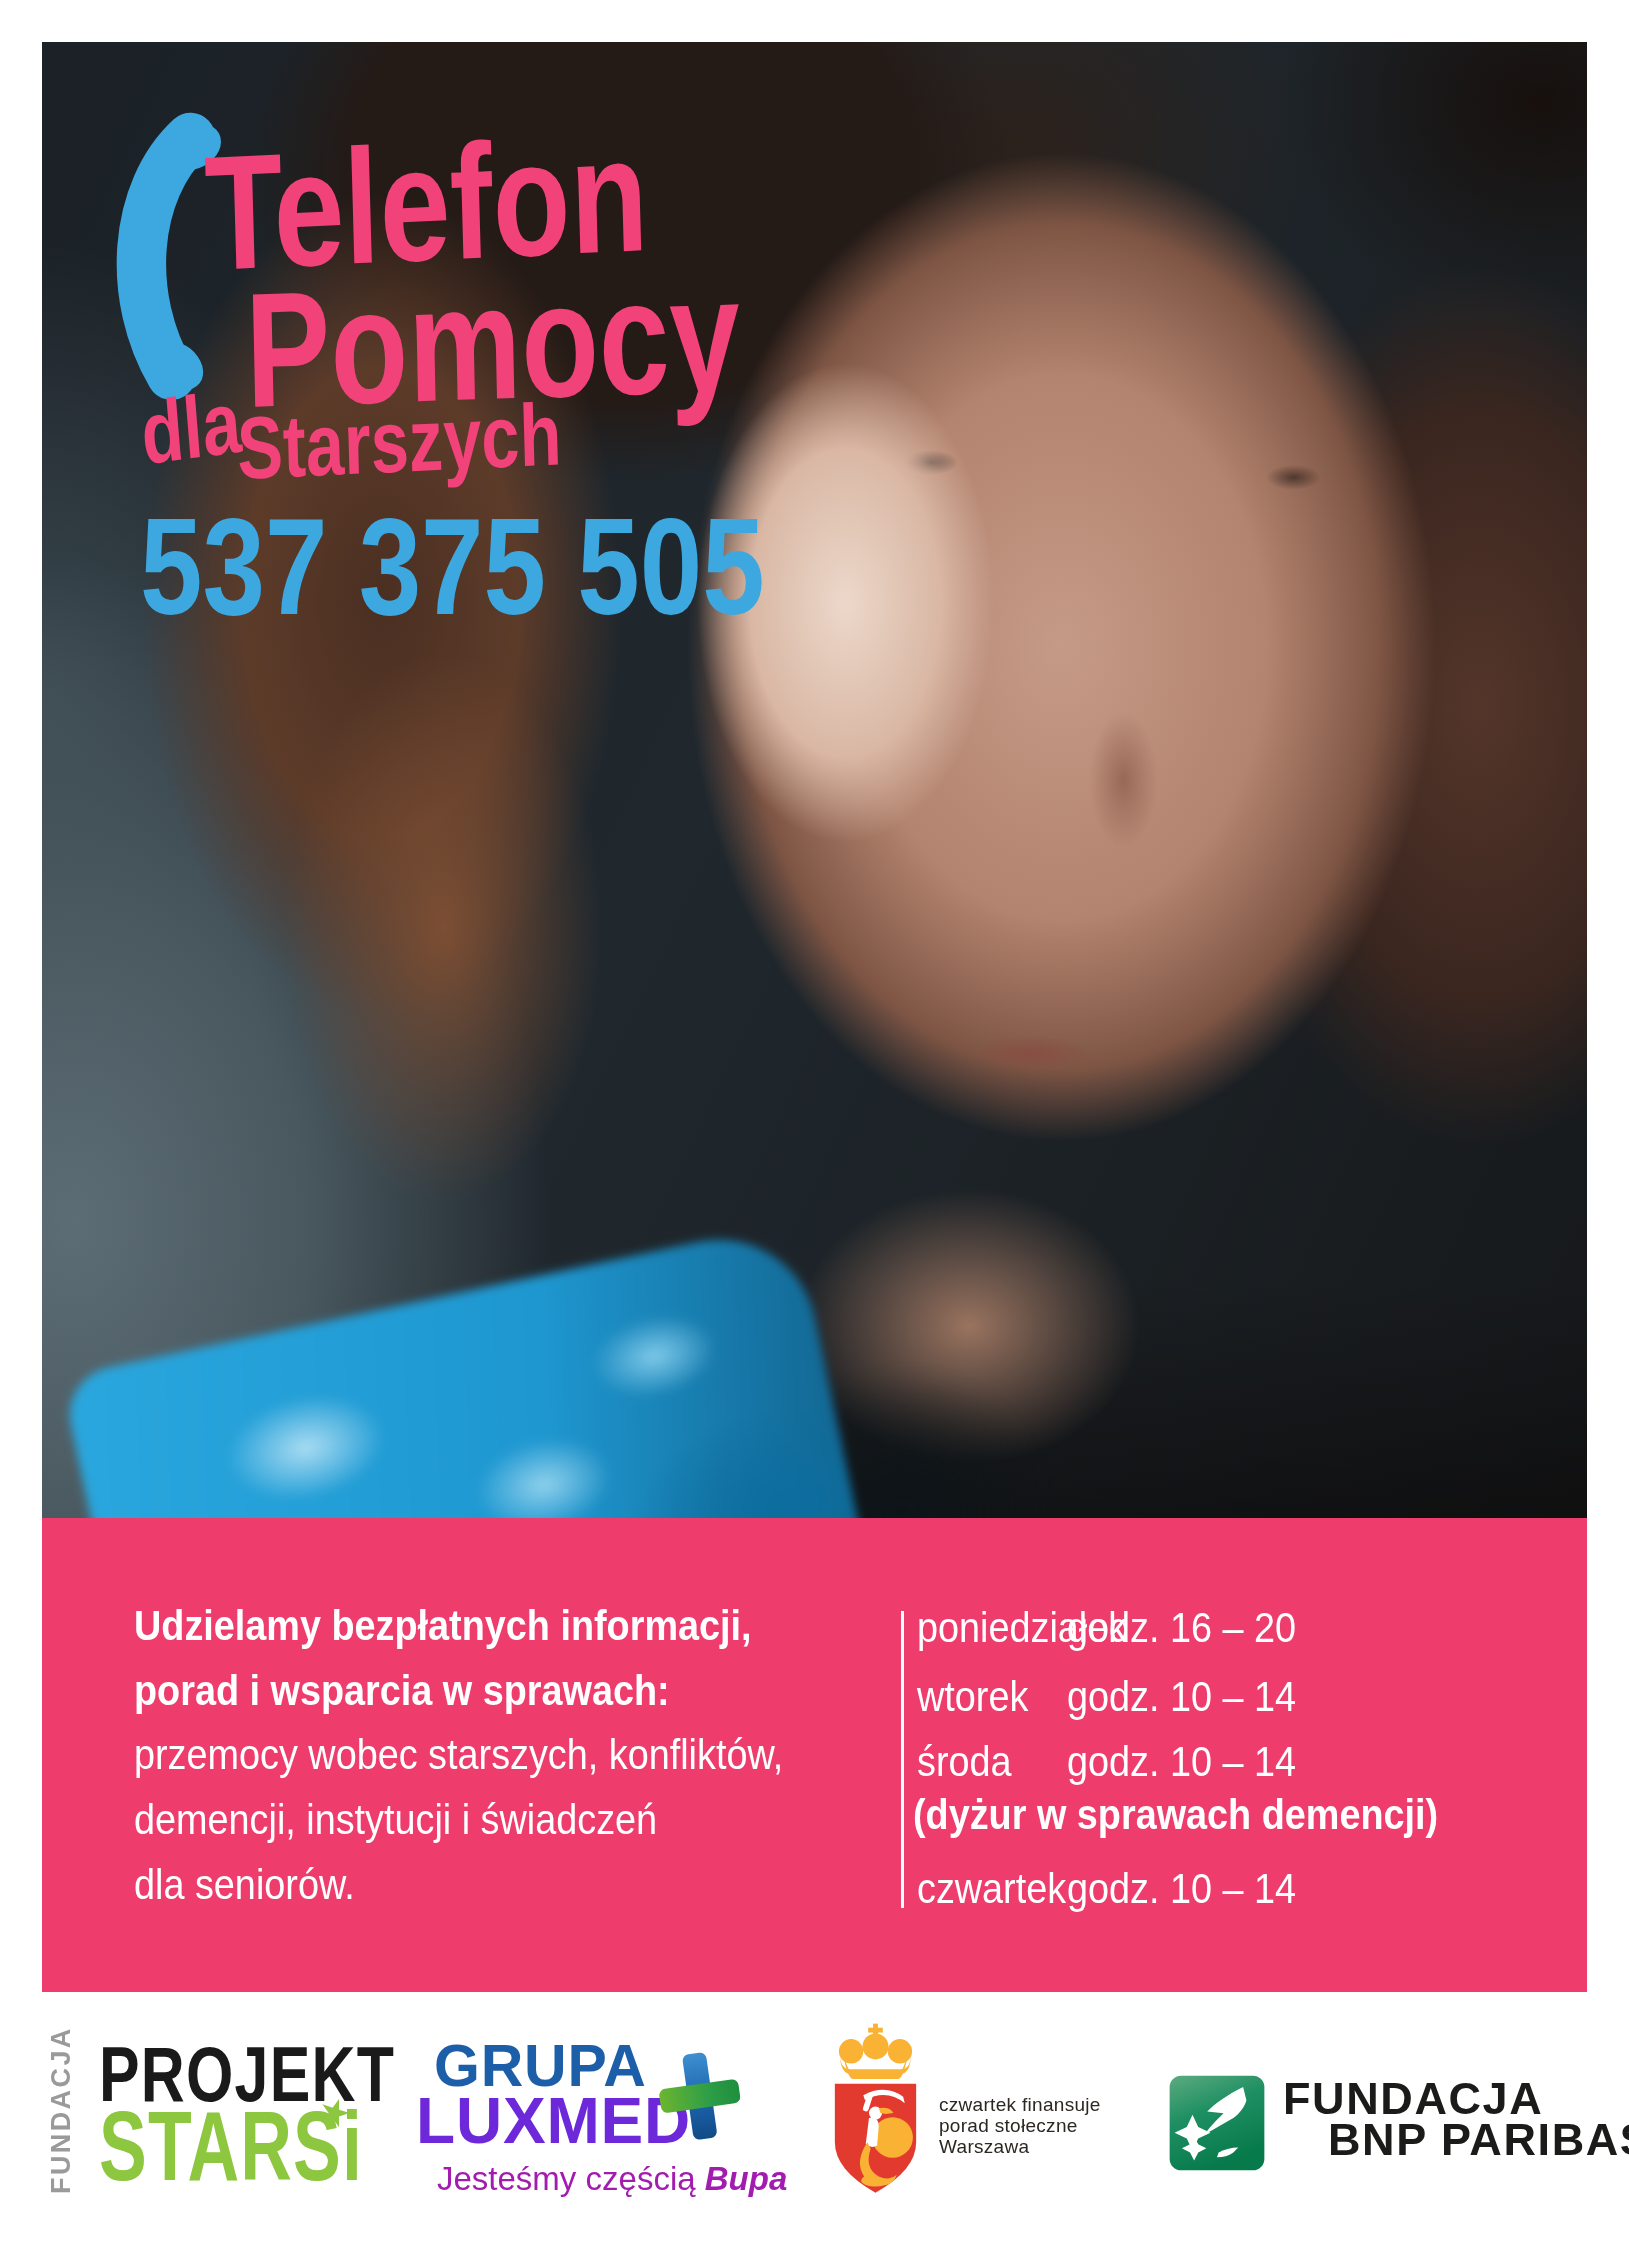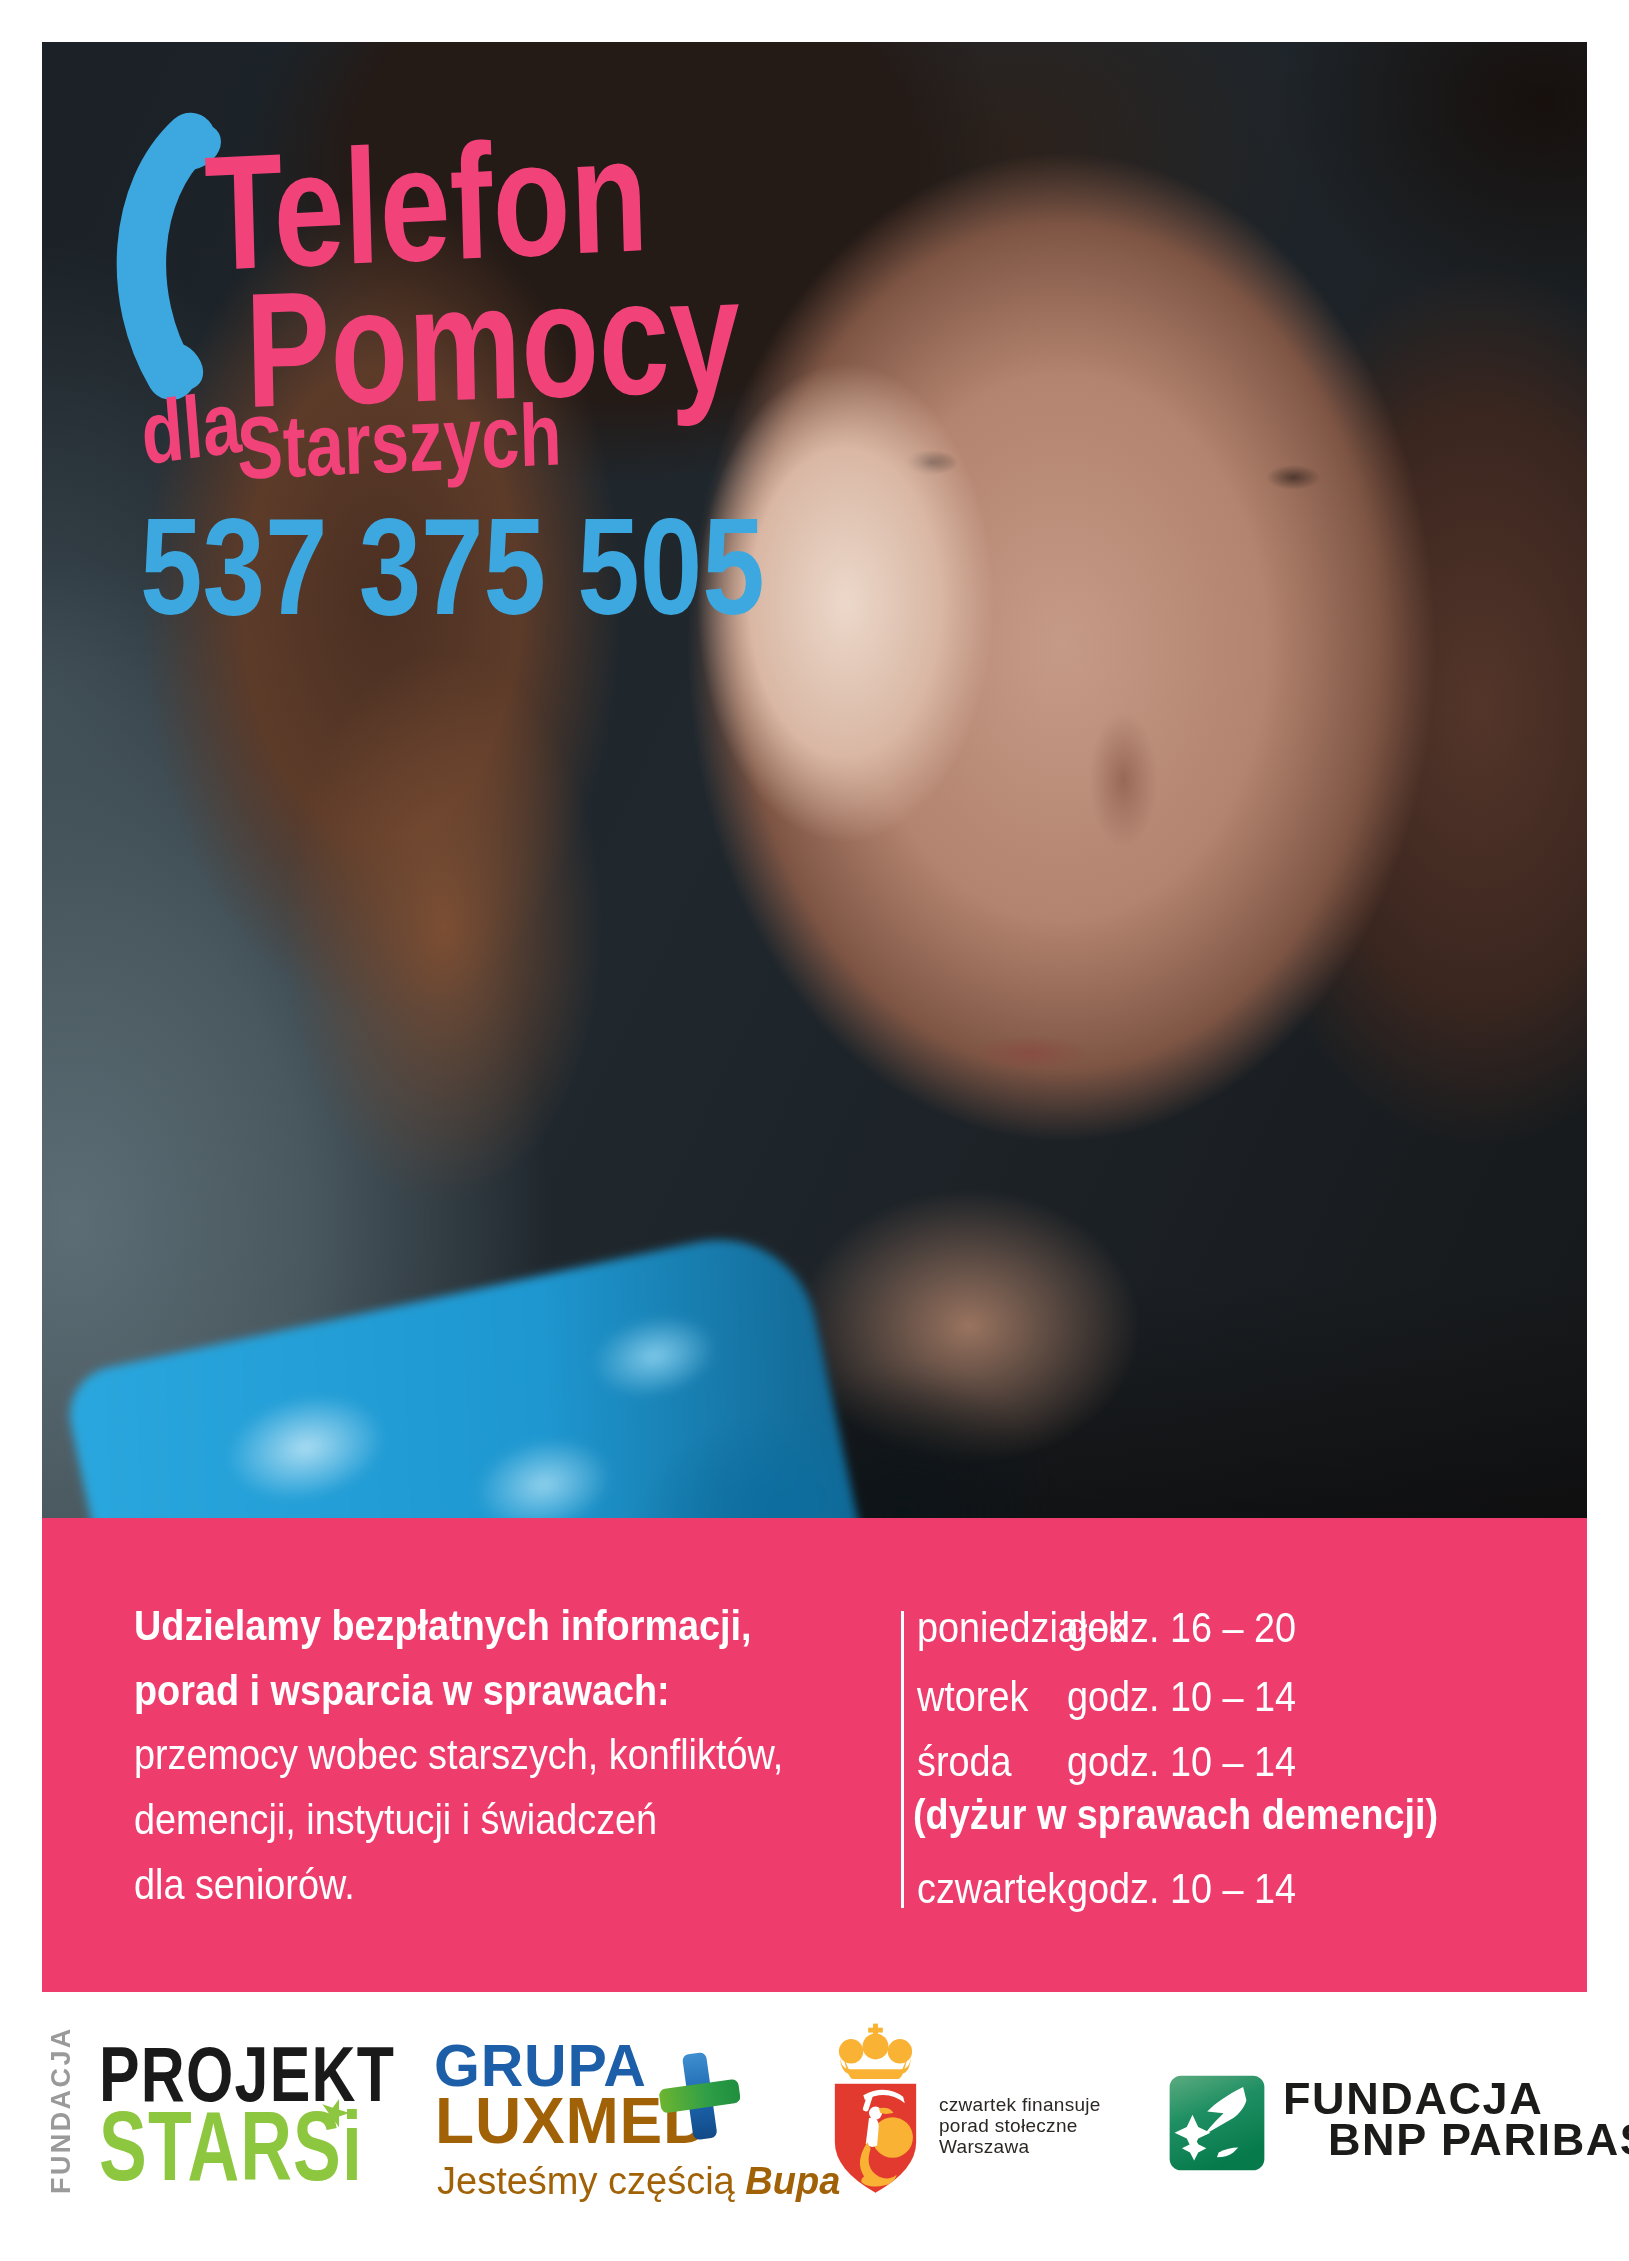--- a/index.html
+++ b/index.html
@@ -61,22 +61,22 @@
   
   .strip{position:absolute;left:0;top:1992px;width:1630px;height:269px;background:#ffffff;}
   .ps-vert{position:absolute;left:46px;top:2049px;height:145px;writing-mode:vertical-rl;
     transform:rotate(180deg);font-size:27px;font-weight:700;letter-spacing:2.4px;color:#9a9a9a;}
   .ps-top{position:absolute;left:99px;top:2035px;font-size:78px;font-weight:700;color:#1a1a1a;
     line-height:1;transform:scaleX(.78);transform-origin:left top;letter-spacing:1.6px;}
   .ps-bottom{position:absolute;left:99px;top:2097px;font-size:98px;font-weight:700;color:#8dc63f;
     line-height:1;transform:scaleX(.73);transform-origin:left top;letter-spacing:1.6px;}
   .ps-star{position:absolute;left:318px;top:2091px;font-size:37px;color:#8dc63f;transform:rotate(18deg);}
   .lux-grupa{position:absolute;left:434px;top:2037px;font-size:59px;font-weight:700;color:#1c5fa8;line-height:1;letter-spacing:0.8px;text-align:center;}
-  .lux-med{position:absolute;left:435px;top:2089px;font-size:64px;font-weight:700;color:#a16207;line-height:1;letter-spacing:0.8px;}
-  .lux-tag{position:absolute;left:437px;top:2162px;font-size:38px;color:#a16207;line-height:1;}
+  .lux-med{position:absolute;left:416px;top:2089px;font-size:64px;font-weight:700;color:#6d28d9;line-height:1;letter-spacing:0.8px;}
+  .lux-tag{position:absolute;left:437px;top:2162px;font-size:33px;color:#a21caf;line-height:1;}
   .lux-tag .bupa{font-weight:700;font-style:italic;}
   .lux-cross{position:absolute;left:660px;top:2053px;width:81px;height:90px;transform:rotate(-8deg);}
   .lux-cross .v{position:absolute;left:28px;top:0;width:24.4px;height:86px;border-radius:6.5px;
     background:linear-gradient(180deg,#3e8fd0 0%,#1b63ad 55%,#124a86 100%);}
   .lux-cross .h{position:absolute;left:0;top:31px;width:80px;height:24.4px;border-radius:6.5px;
     background:linear-gradient(90deg,#6cb52f 0%,#2f9e47 60%,#1f8e3e 100%);}
   .wz-text{position:absolute;left:939px;top:2094px;font-size:19px;line-height:21px;
     color:#2b2722;font-weight:500;letter-spacing:0.3px;}
   .bnp-text1{position:absolute;left:1283px;top:2076px;font-size:45px;font-weight:700;color:#1b1b1a;
     line-height:1;letter-spacing:1.6px;}

